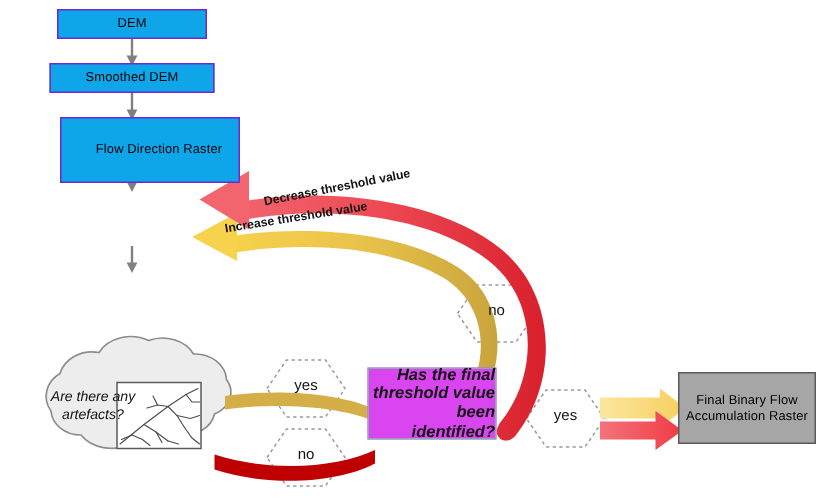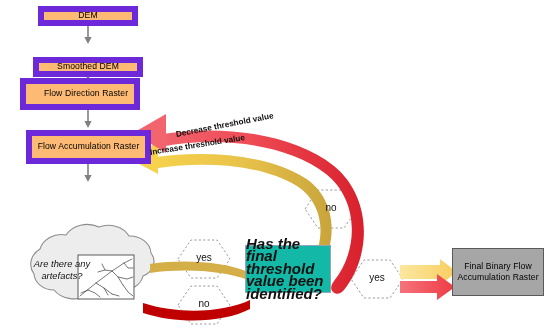--- a/index.html
+++ b/index.html
@@ -8,41 +8,41 @@
     font-family:"Liberation Sans", sans-serif;
     overflow:hidden;position:relative;
   }
   #stage{position:absolute;left:0;top:0;width:550px;height:334px;}
   svg.layer{position:absolute;left:0;top:0;width:550px;height:334px;overflow:visible;}
 
   
   .pbox{
     position:absolute;
     box-sizing:border-box;
-    background:#fdba74;
-    border:6px solid #6d28d9;
+    background:#0ea5e9;
+    border:1px solid #6d28d9;
     color:#000;
     display:flex;align-items:center;justify-content:center;
     text-align:center;
     font-size:8.6px;
     line-height:11.4px;
     letter-spacing:.1px;
   }
   .pbox.final{background:#A6A6A6;border:1.4px solid #5A5A5A;text-align:center;}
 
   
   .qbox{
     position:absolute;box-sizing:border-box;
-    background:#14b8a6;
+    background:#d946ef;
     border:1px solid #8FA5B8;
     color:#111;
     display:flex;align-items:center;justify-content:center;
-    text-align:left;
+    text-align:right;
     font-style:italic;font-weight:bold;
-    font-size:15px;line-height:12.6px;
+    font-size:11px;line-height:12.6px;
   }
 
   
   .cloudtext{
     position:absolute;text-align:center;
     font-style:italic;font-weight:normal;
     font-size:9.4px;line-height:12.4px;color:#111;
     width:84px;
   }
 
@@ -194,31 +194,28 @@
     </g>
     <g>
       <polygon points="400,281 437,281 437,274 455,287 437,300 437,293 400,293" fill="url(#gRedFlat)"></polygon>
     </g>
   </svg>
 
   <div class="pbox" style="left:38px;top:6px;width:100px;height:20px;">
     <span>DEM</span>
   </div>
 
-  <div class="pbox" style="left:33px;top:42px;width:110px;height:20px;margin-top:15px;">
+  <div class="pbox" style="left:33px;top:42px;width:110px;height:20px;">
     <span>Smoothed DEM</span>
   </div>
 
-  <div class="pbox" style="left:20px;top:78px;width:120px;height:32px;padding-left:12px;">
+  <div class="pbox" style="left:40px;top:78px;width:120px;height:44px;padding-left:12px;">
     <span>Flow Direction Raster</span>
   </div>
 
-  <div class="pbox" style="left:26px;top:130px;width:125px;height:34px;">
-    <span>Flow Accumulation Raster</span>
-  </div>
 
 
   <div class="pbox final" style="left:452px;top:248px;width:92px;height:48px;">
     <span>Final Binary Flow Accumulation Raster</span>
   </div>
 
   <div class="cloudtext" style="left:20px;top:258px;">Are there any artefacts?</div>
 
   <div class="qbox" style="left:245px;top:245px;width:86px;height:48px;">
     <span>Has the final threshold value been identified?</span>

